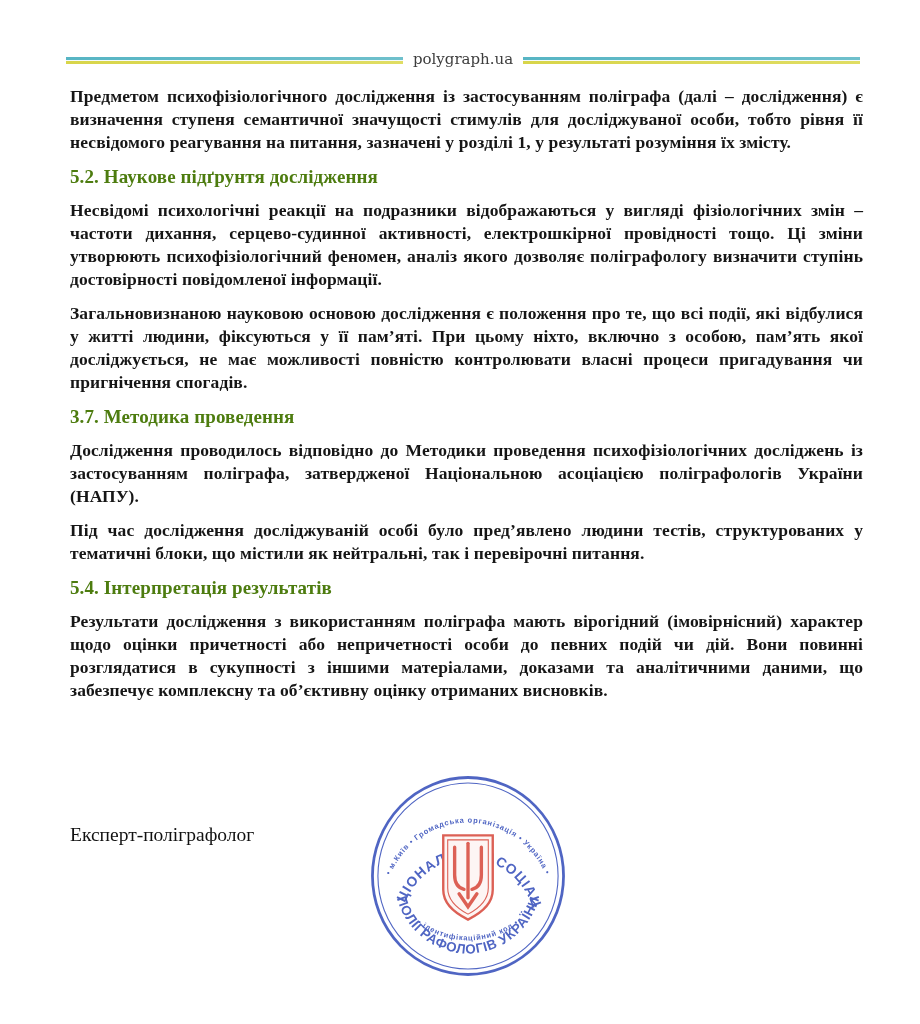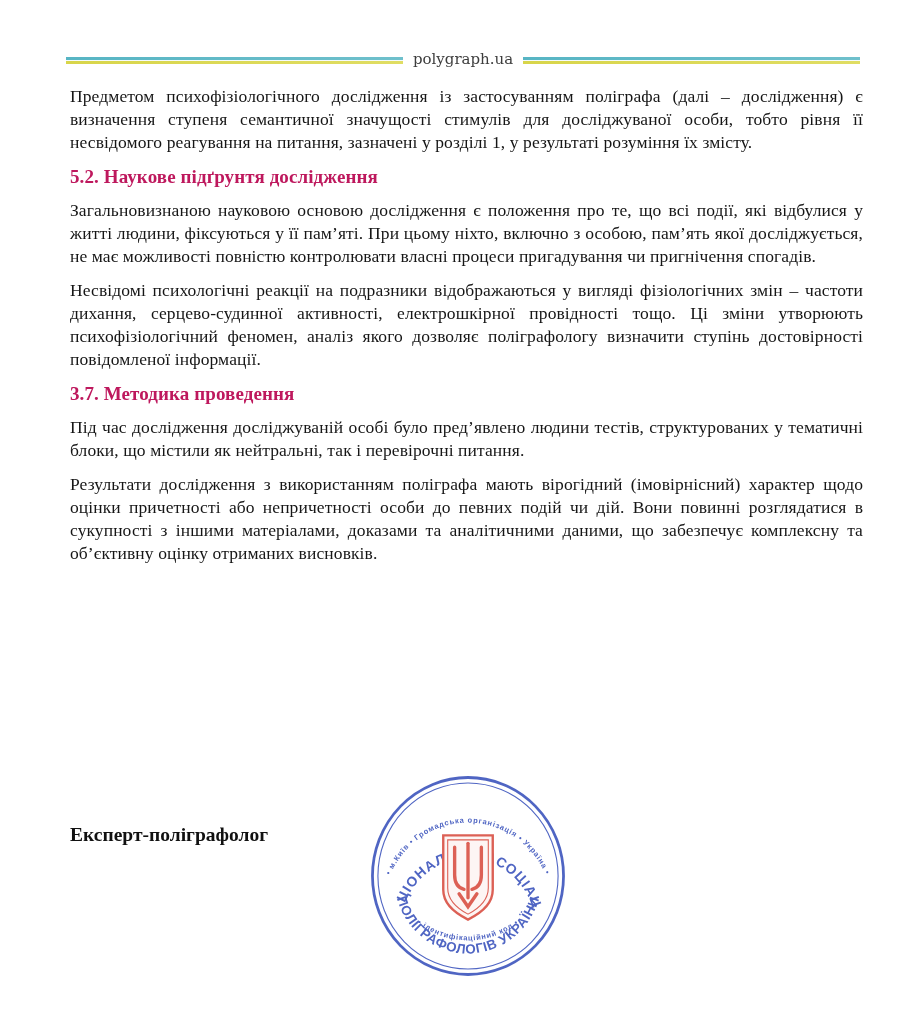--- a/index.html
+++ b/index.html
@@ -27,30 +27,30 @@
     transform:translateY(-1px);
   }
   
   .content{
     position:absolute;top:85px;left:70px;right:57px;
     text-align:justify;
     font-size:17.5px;line-height:23px;
     letter-spacing:.1px;
     color:#161616;
   }
-  .content p{margin:0 0 11px;}
+  .content p{margin:0 0 11px;font-weight:bold;}
   .content h3{
     font-size:19px;line-height:24px;font-weight:bold;
-    margin:6px 0 10px;text-align:left;color:#be185d;
+    margin:6px 0 10px;text-align:left;color:#4d7c0f;
   }
   
   .signature-row{
     position:absolute;top:824px;left:70px;right:57px;
     display:flex;justify-content:space-between;align-items:flex-start;
-    font-size:19.5px;font-weight:bold;color:#111;
+    font-size:19.5px;font-weight:normal;color:#111;
   }
   
   .stamp{
     position:absolute;left:369px;top:775px;width:198px;height:202px;
     opacity:.9;
   }
   .stamp svg{width:100%;height:100%;}
 </style>
 </head>
 <body>
@@ -68,26 +68,28 @@
       <div class="blue"></div>
       <div class="gap"></div>
       <div class="yellow"></div>
     </div>
   </div>
 
   <div class="content">
     <p>Предметом психофізіологічного дослідження із застосуванням поліграфа (далі – дослідження) є визначення ступеня семантичної значущості стимулів для досліджуваної особи, тобто рівня її несвідомого реагування на питання, зазначені у розділі 1, у результаті розуміння їх змісту.</p>
 
     <h3>5.2. Наукове підґрунтя дослідження</h3>
+    <p>Несвідомі психологічні реакції на подразники відображаються у вигляді фізіологічних змін – частоти дихання, серцево-судинної активності, електрошкірної провідності тощо. Ці зміни утворюють психофізіологічний феномен, аналіз якого дозволяє поліграфологу визначити ступінь достовірності повідомленої інформації.</p>
     <p>Загальновизнаною науковою основою дослідження є положення про те, що всі події, які відбулися у житті людини, фіксуються у її пам’яті. При цьому ніхто, включно з особою, пам’ять якої досліджується, не має можливості повністю контролювати власні процеси пригадування чи пригнічення спогадів.</p>
-    <p>Несвідомі психологічні реакції на подразники відображаються у вигляді фізіологічних змін – частоти дихання, серцево-судинної активності, електрошкірної провідності тощо. Ці зміни утворюють психофізіологічний феномен, аналіз якого дозволяє поліграфологу визначити ступінь достовірності повідомленої інформації.</p>
 
     <h3>3.7. Методика проведення</h3>
+    <p>Дослідження проводилось відповідно до Методики проведення психофізіологічних досліджень із застосуванням поліграфа, затвердженої Національною асоціацією поліграфологів України (НАПУ).</p>
     <p>Під час дослідження досліджуваній особі було пред’явлено людини тестів, структурованих у тематичні блоки, що містили як нейтральні, так і перевірочні питання.</p>
 
+    <h3>5.4. Інтерпретація результатів</h3>
     <p>Результати дослідження з використанням поліграфа мають вірогідний (імовірнісний) характер щодо оцінки причетності або непричетності особи до певних подій чи дій. Вони повинні розглядатися в сукупності з іншими матеріалами, доказами та аналітичними даними, що забезпечує комплексну та об’єктивну оцінку отриманих висновків.</p>
   </div>
 
   <div class="signature-row">
     <span>Експерт-поліграфолог</span>
   </div>
 
   <div class="stamp">
     <svg viewBox="0 0 200 204">
       <defs>

